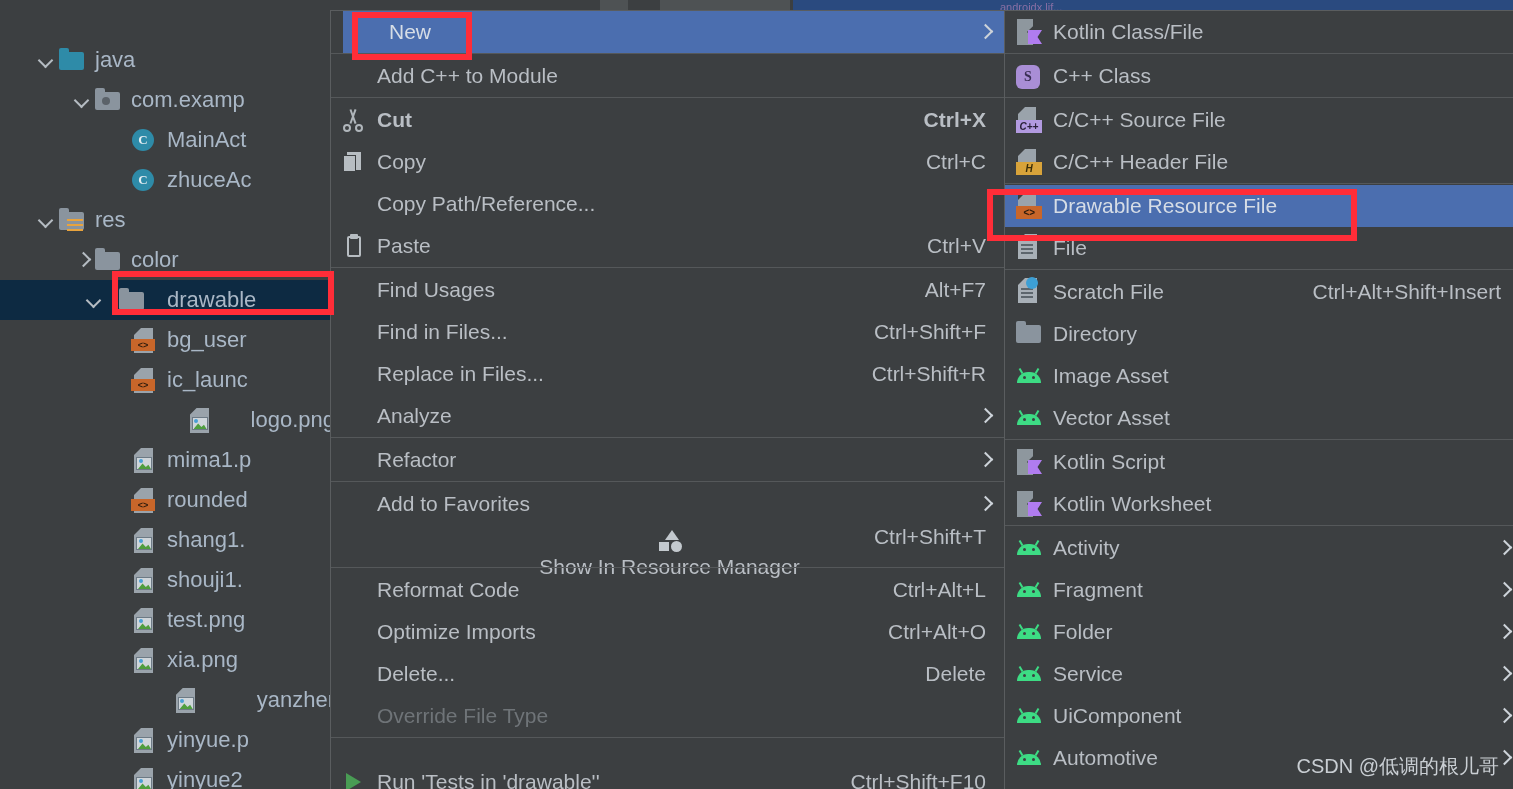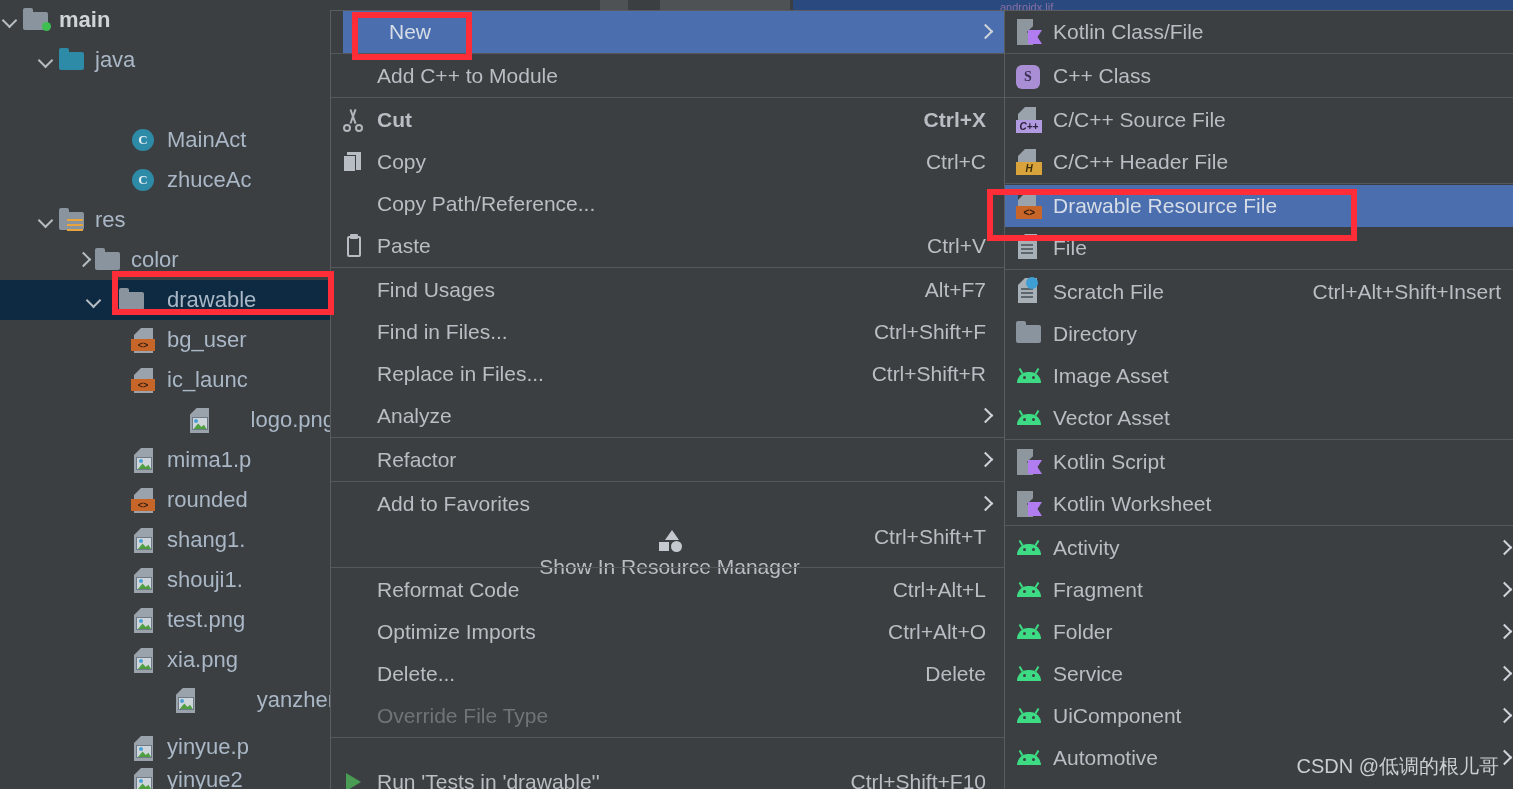--- a/index.html
+++ b/index.html
@@ -133,37 +133,37 @@
 <div id="root">
 
   <div class="bg-topstrip">
     <div class="bg-tabgrey" style="left:600px;width:28px;"></div>
     <div class="bg-tabgrey" style="left:660px;width:130px;"></div>
     <div class="bg-tabblue" style="left:793px;width:720px;"></div>
     <div class="bg-codeline" style="left:1000px;">androidx.lif...</div>
   </div>
 
   <div class="tree" id="tree">
-      <div class="row" style="top: 0px;">
-        <span style="display:inline-block;width:0px"></span>
-        <span class="chev"></span>
-        <span class="ic">
-          <span class="folder"></span>
-          <span class="dot-green"></span>
-        </span>
-        <span class="lbl bold">main</span>
-      </div>
       <div class="row" style="top: 40px;">
         <span style="display:inline-block;width:36px"></span>
         <span class="chev"></span>
         <span class="ic">
           <span class="folder teal"></span>
         </span>
         <span class="lbl">java</span>
       </div>
+      <div class="row" style="top: 80px;">
+        <span style="display:inline-block;width:72px"></span>
+        <span class="chev"></span>
+        <span class="ic">
+          <span class="folder"></span>
+          <span class="dot-grey"></span>
+        </span>
+        <span class="lbl">com.examp</span>
+      </div>
       <div class="row" style="top: 120px;">
         <span style="display:inline-block;width:108px"></span>
         <span class="chev" style="visibility:hidden"></span>
         <span class="ic">
           <span class="cls">C</span>
         </span>
         <span class="lbl">MainAct</span>
       </div>
       <div class="row" style="top: 160px;">
         <span style="display:inline-block;width:108px"></span>
@@ -281,21 +281,21 @@
       </div>
       <div class="row" style="top: 680px; gap: 48px;">
         <span style="display:inline-block;width:108px"></span>
         <span class="chev" style="visibility:hidden"></span>
         <span class="ic">
           <span class="fpage"></span>
           <span class="imgbadge"></span>
         </span>
         <span class="lbl">yanzher</span>
       </div>
-      <div class="row" style="top: 720px; align-items: flex-end;">
+      <div class="row" style="top: 720px;">
         <span style="display:inline-block;width:108px"></span>
         <span class="chev" style="visibility:hidden"></span>
         <span class="ic">
           <span class="fpage"></span>
           <span class="imgbadge"></span>
         </span>
         <span class="lbl">yinyue.p</span>
       </div>
       <div class="row" style="top: 760px;">
         <span style="display:inline-block;width:108px"></span>

